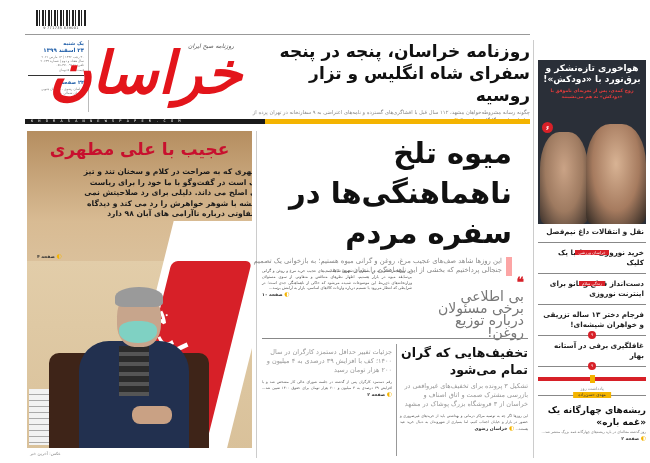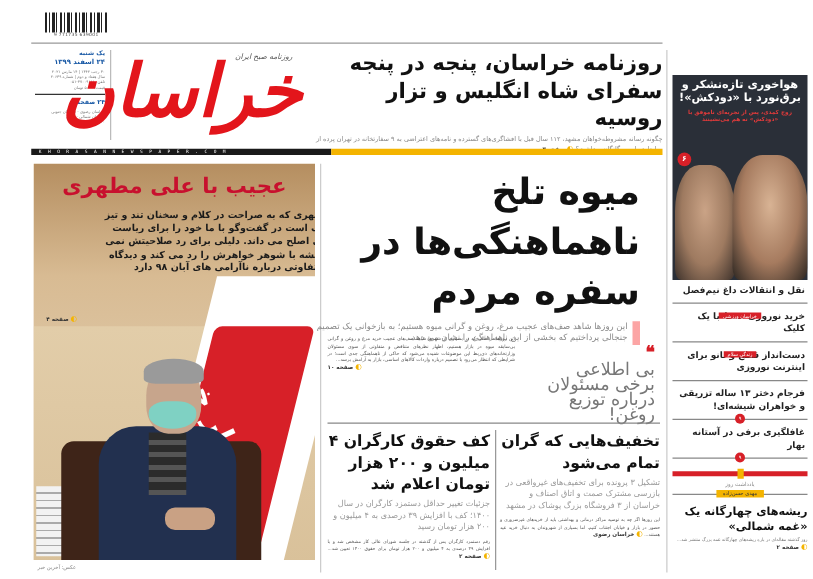--- a/index.html
+++ b/index.html
@@ -197,21 +197,20 @@
     </div>
     <div class="quote">
       <div class="mark">❝</div>
       <div class="text">بی اطلاعی برخی مسئولان درباره توزیع روغن!</div>
     </div>
   </div>
 
   <div class="rule-h"></div>
 
   <div class="bottom-left">
-    <h2>کف حقوق کارگران ۴ میلیون و ۲۰۰ هزار تومان اعلام شد</h2>
     <div class="lead">جزئیات تغییر حداقل دستمزد کارگران در سال ۱۴۰۰؛ کف با افزایش ۳۹ درصدی به ۴ میلیون و ۲۰۰ هزار تومان رسید</div>
     <div class="body">
       <span>رقم دستمزد کارگران پس از گذشته در جلسه شورای عالی کار مشخص شد و با افزایش ۳۹ درصدی به ۴ میلیون و ۲۰۰ هزار تومان برای حقوق ۱۴۰۰ تعیین شد...</span>
       <span class="page-ref"><span class="moon">◐</span> <span>صفحه ۲</span></span>
     </div>
   </div>
   <div class="bottom-divider"></div>
   <div class="bottom-right">
     <h2>تخفیف‌هایی که گران تمام می‌شود</h2>
     <div class="lead">تشکیل ۳ پرونده برای تخفیف‌های غیرواقعی در بازرسی مشترک صمت و اتاق اصناف و خراسان از ۳ فروشگاه بزرگ پوشاک در مشهد</div>
@@ -249,20 +248,20 @@
         <span class="r-num">۹</span>
       </div>
 
     <div class="red-bar">
         <span class="pin"></span>
       </div>
     <div class="note">یادداشت روز</div>
     <div class="author-bar">
         <span class="tag">مهدی حسن‌زاده</span>
       </div>
-    <div class="col-headline">ریشه‌های چهارگانه یک «غمه شمالی»</div>
+    <div class="col-headline">ریشه‌های چهارگانه یک «غمه باره»</div>
     <div class="col-text">
       <span>روز گذشته مقاله‌ای در باره ریشه‌های چهارگانه غمه بزرگ منتشر شد...</span>
       <span class="page-ref"><span class="moon">◐</span> <span>صفحه ۲</span></span>
     </div>
   </div>
 
 </div>
 
 </body></html>

